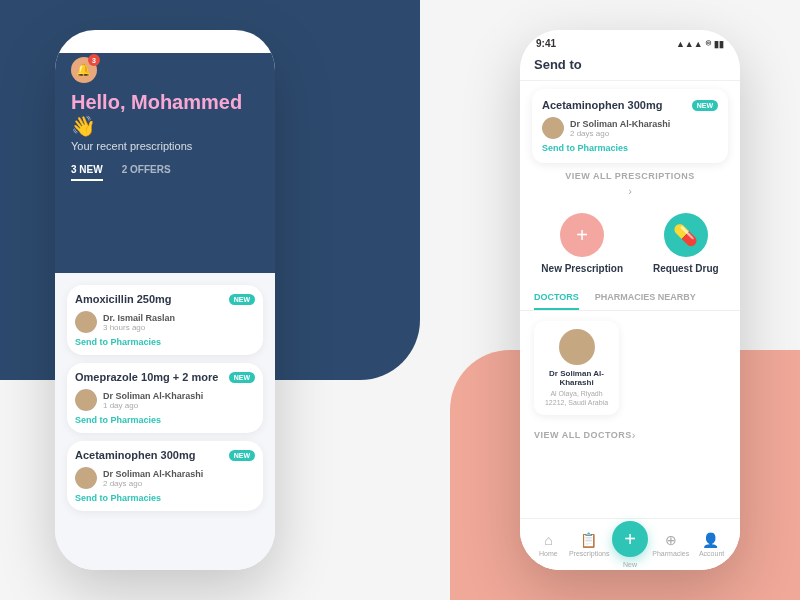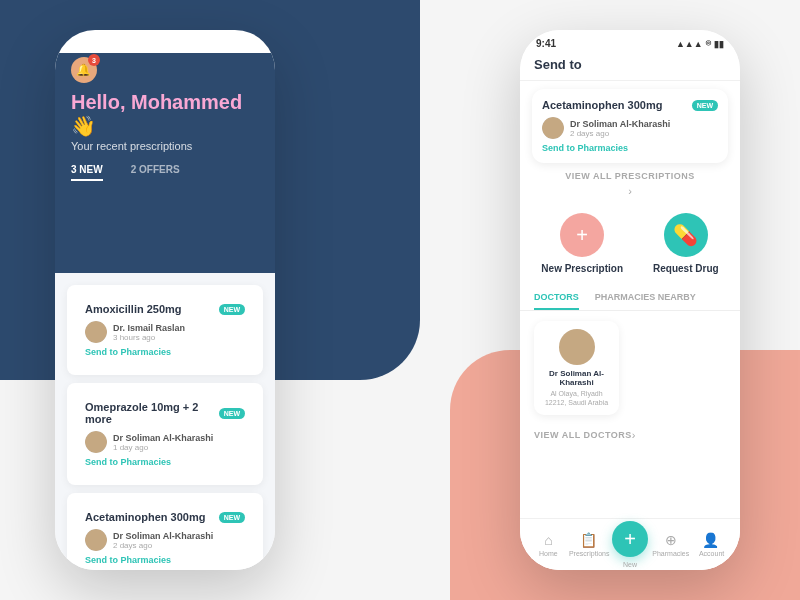--- a/index.html
+++ b/index.html
@@ -112,21 +112,21 @@
       margin-bottom: 2px;
     }
     .greeting-sub {
       color: rgba(255,255,255,0.8);
       font-size: 11px;
       margin-bottom: 12px;
     }
 
     .tabs-row {
       display: flex;
-      gap: 28px;
+      gap: 19px;
     }
     .tab-item {
       font-size: 10px;
       font-weight: 700;
       color: white;
       padding-bottom: 4px;
       cursor: pointer;
     }
     .tab-item.active {
       border-bottom: 2px solid white;
@@ -137,22 +137,22 @@
 
     .phone-left .prescriptions-list {
       background: #f4f6f9;
       padding: 12px;
       height: calc(540px - 220px - 22px);
       overflow: hidden;
     }
 
     .presc-card {
       background: white;
-      border-radius: 8px;
-      padding: 18px;
+      border-radius: 16px;
+      padding: 8px;
       margin-bottom: 8px;
       box-shadow: 0 2px 8px rgba(0,0,0,0.06);
     }
     .presc-card-header {
       display: flex;
       justify-content: space-between;
       align-items: center;
       margin-bottom: 6px;
     }
     .presc-name {

